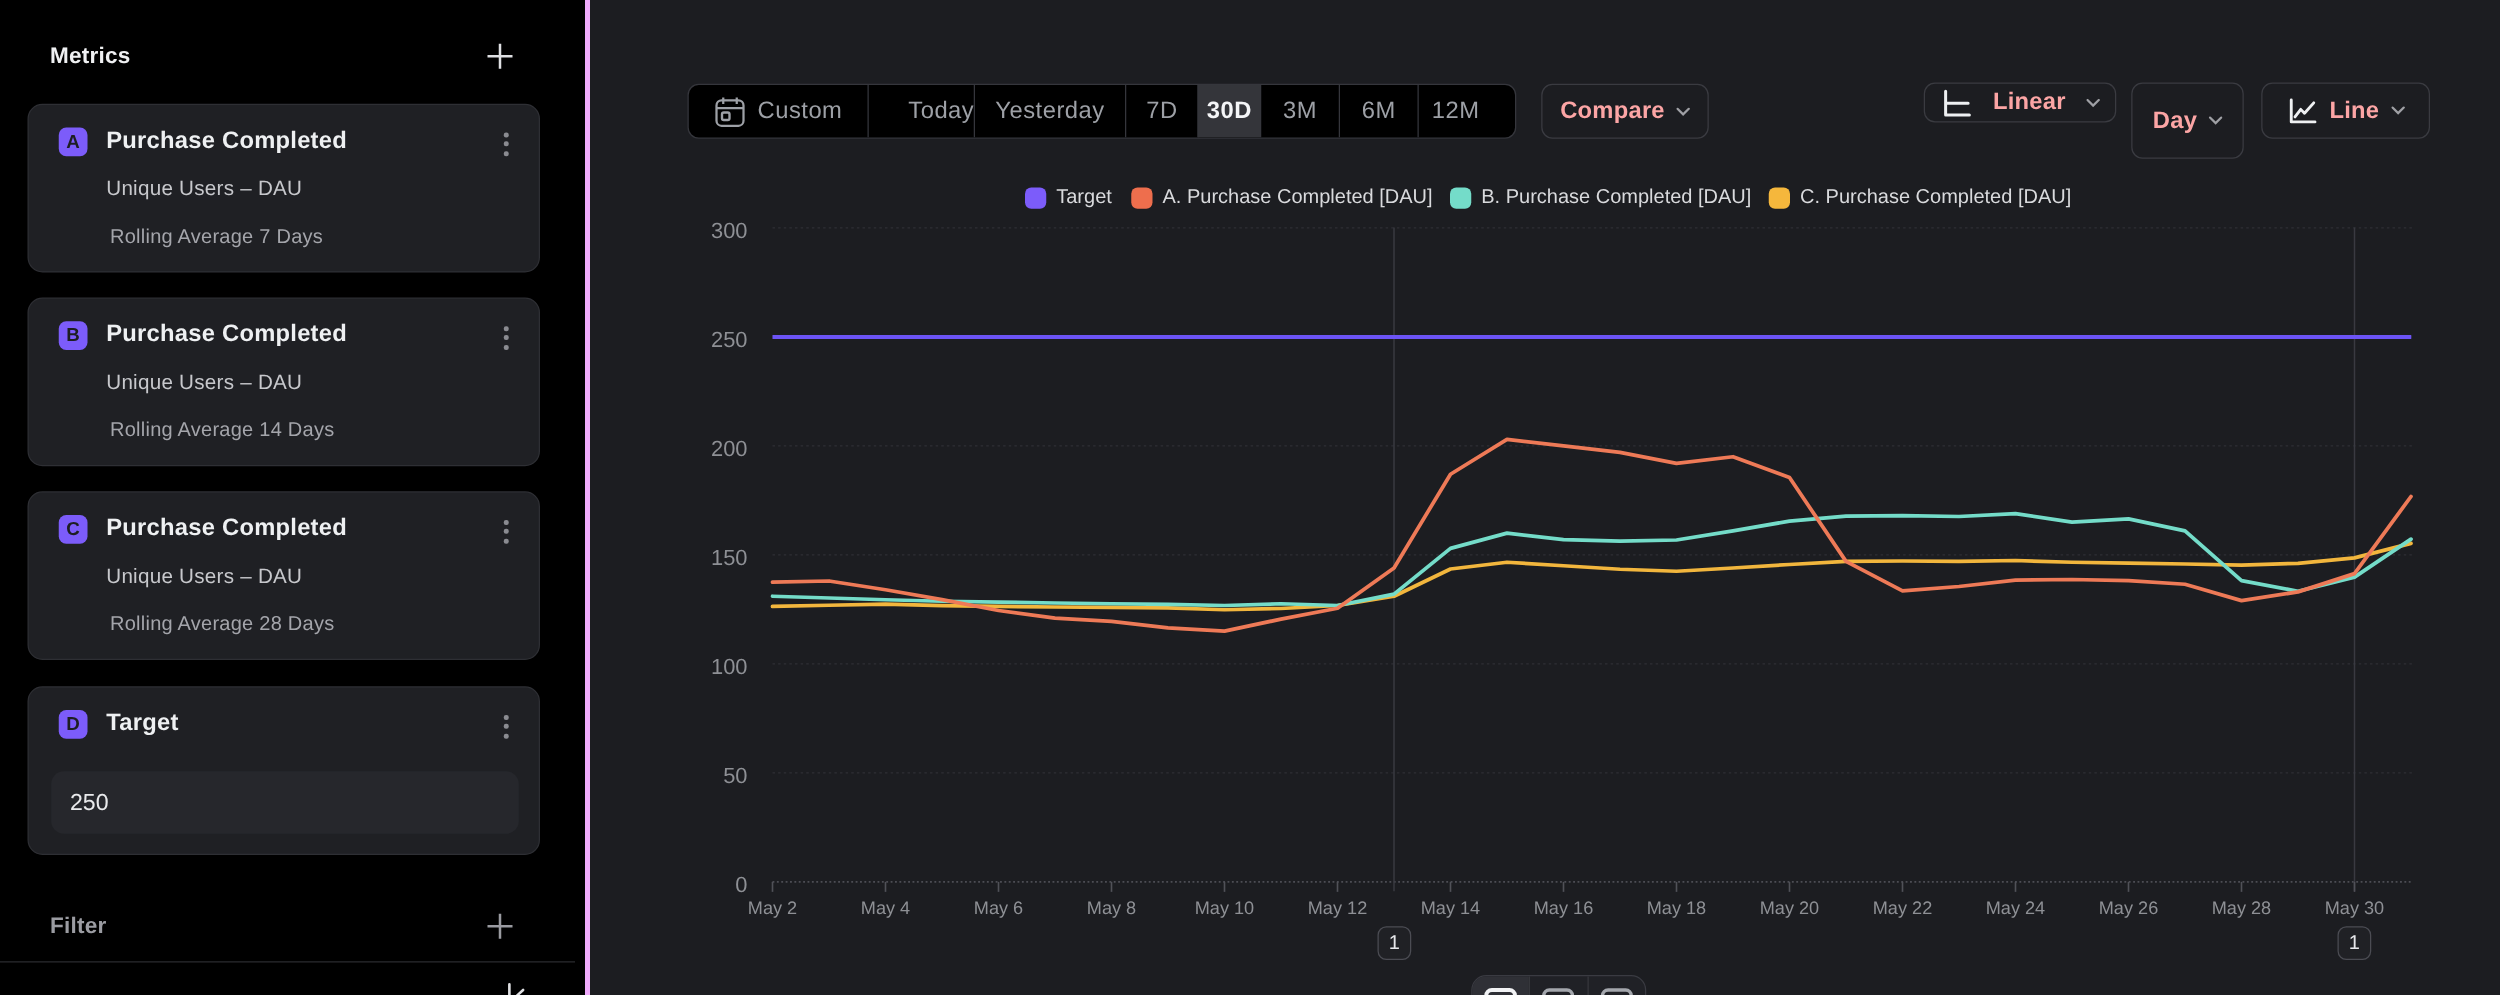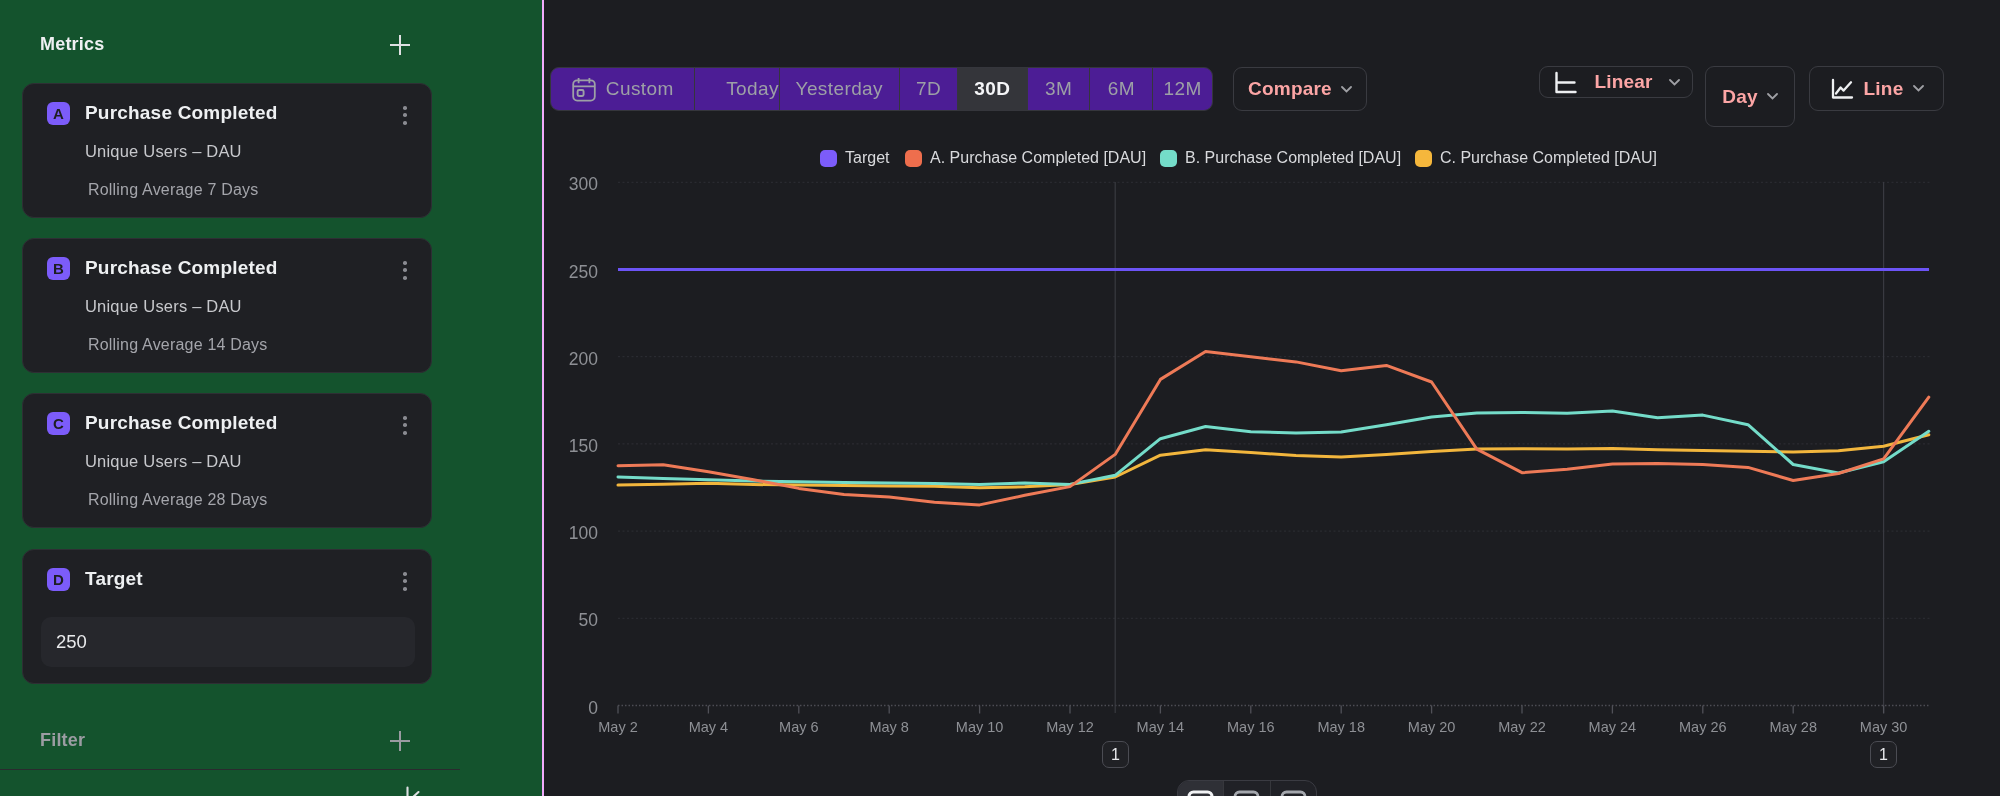--- a/index.html
+++ b/index.html
@@ -1,19 +1,19 @@
 <!DOCTYPE html>
 <html><head><meta charset="utf-8">
 <style>
 * { margin:0; padding:0; box-sizing:border-box; }
 html,body { width:2000px; height:796px; background:#1c1d21; overflow:hidden;
   font-family:"Liberation Sans", sans-serif; }
 .abs { position:absolute; }
-#sidebar { position:absolute; left:0; top:0; width:544px; height:796px;
-  border-right:2px solid #f0abfc; background:#14532d; }
+#sidebar { position:absolute; left:0; top:0; width:472px; height:796px;
+  border-right:4px solid #f0abfc; background:#000000; }
 .sb-head { position:absolute; left:40px; top:34px; font-size:18px; font-weight:700;
   color:#eff0f2; letter-spacing:.2px; }
 .plus { position:absolute; width:20px; height:20px; }
 .plus:before, .plus:after { content:""; position:absolute; background:#dfe0e3; }
 .plus:before { left:9px; top:0; width:1.7px; height:20px; }
 .plus:after { left:0; top:9px; width:20px; height:1.7px; }
 .plus.gray:before, .plus.gray:after { background:#9a9ba1; }
 .card { position:absolute; left:22px; width:410px; height:135px; background:#1f2024;
   border:1px solid #2e2f34; border-radius:12px; }
 .badge { position:absolute; left:24px; top:18px; width:23px; height:23px; border-radius:6px;
@@ -23,21 +23,21 @@
 .cline2 { position:absolute; left:62px; top:58px; font-size:16.5px; color:#c7c8cc; letter-spacing:.2px;}
 .cline3 { position:absolute; left:65px; top:97px; font-size:16px; color:#a4a5ab; letter-spacing:.2px;}
 .kebab { position:absolute; right:24px; top:22px; width:4px; }
 .kebab i { display:block; width:3.6px; height:3.6px; border-radius:50%; background:#8a8b91; margin-bottom:3.9px; }
 .tinput { position:absolute; left:18px; top:67px; width:374px; height:50px; background:#26272c;
   border-radius:10px; font-size:18.5px; color:#e9eaec; line-height:50px; padding-left:15px; }
 .filter-row { position:absolute; left:40px; top:730px; font-size:18px; font-weight:700; color:#9b9ca2; letter-spacing:.2px;}
 .sb-divider { position:absolute; left:0; top:769px; width:460px; height:1px; background:#2a2b2f; }
 
 .seg { position:absolute; left:1010px; top:67px; width:663px; height:44px; border:1px solid #35363c;
-  border-radius:9px; display:flex; background:#4c1d95; overflow:hidden; }
+  border-radius:9px; display:flex; background:#000000; overflow:hidden; }
 .seg .s { height:100%; display:flex; align-items:center; justify-content:center; color:#9da0a6;
   font-size:19px; letter-spacing:.4px; border-left:1px solid #35363c; }
 .seg .s:first-child { border-left:none; }
 .seg .sel { background:#34353a; color:#f4f5f7; font-weight:700; }
 .btn { position:absolute; height:44px; border:1px solid #3a3b41; border-radius:9px; display:flex;
   align-items:center; justify-content:center; color:#fca5a5; font-size:19px; font-weight:700; gap:9px; letter-spacing:.2px; }
 .chev { width:11px; height:7px; }
 #chart { position:absolute; left:0; top:0; }
 .legend-item { position:absolute; top:149px; display:flex; align-items:center; gap:8px;
   font-size:16px; color:#d9dadd; }
@@ -114,21 +114,21 @@
         <g stroke="#9da0a6" stroke-width="1.8" fill="none">
       <rect x="2.2" y="4.3" width="21.6" height="20.3" rx="4"></rect>
       <path d="M7.6,2 V7.2 M18.4,2 V7.2 M2.4,10.4 H23.6"></path>
       <rect x="6.6" y="14" width="6" height="6" rx="1.4" stroke-width="1.9"></rect>
     </g>
       </svg>
     Custom</div>
   <div class="s" style="width:85px;padding-left:32px;">Today</div>
   <div class="s" style="width:121px;">Yesterday</div>
   <div class="s" style="width:58px;">7D</div>
-  <div class="s sel" style="width:70px;">30D</div>
+  <div class="s sel" style="width:50px;">30D</div>
   <div class="s" style="width:63px;">3M</div>
   <div class="s" style="width:63px;">6M</div>
   <div class="s" style="width:60px;">12M</div>
 </div>
 
 <div class="btn" style="left:1233px; top:67px; width:134px;">Compare
   <svg class="chev" viewBox="0 0 11 7">
       <path d="M1,1 L5.5,5.5 L10,1" stroke="#9fa0a5" stroke-width="1.8" fill="none" stroke-linecap="round"></path>
     </svg>
 </div>

